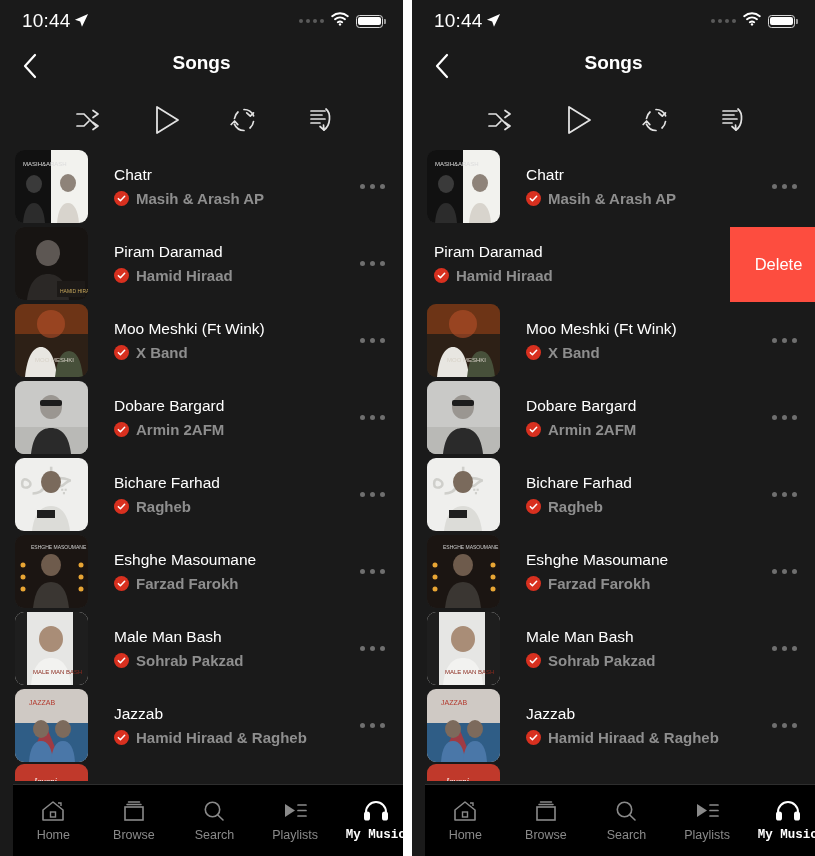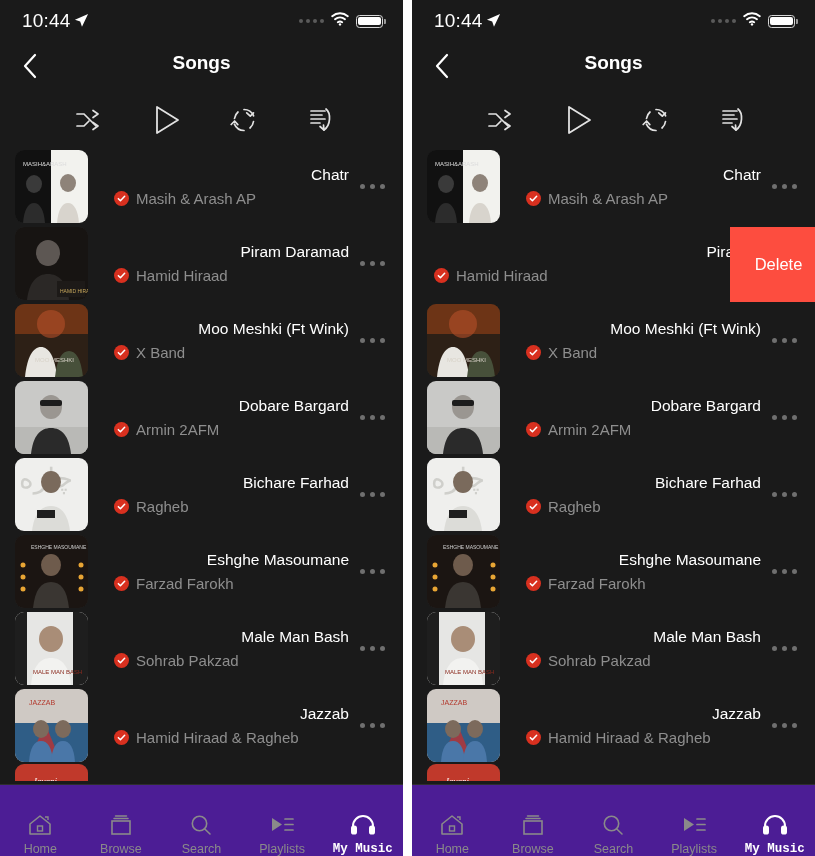--- a/index.html
+++ b/index.html
@@ -23,42 +23,42 @@
   
   .navbar{position:relative;height:48px;}
   .back{position:absolute;left:12px;top:4px;width:36px;height:36px;display:flex;align-items:center;justify-content:center;cursor:pointer;}
   .nav-title{position:absolute;left:0;right:0;top:8px;text-align:center;color:#fff;font-size:19px;font-weight:bold;}
 
   
   .controls{height:56px;display:flex;align-items:center;justify-content:center;gap:37px;padding-left:8px;}
   .ctl{width:40px;height:40px;display:flex;align-items:center;justify-content:center;cursor:pointer;}
 
   
-  .list{position:relative;height:633px;overflow:hidden;text-align:right;}
+  .list{position:relative;height:633px;overflow:hidden;}
   .row{position:relative;height:77px;display:flex;align-items:center;}
   .art{width:73px;height:73px;border-radius:9px;margin-left:15px;flex:0 0 auto;overflow:hidden;position:relative;background:#2a2a2a;}
   .art svg{display:block;width:100%;height:100%;}
   .meta{margin-left:26px;flex:1 1 auto;min-width:0;}
   .title{color:#fff;font-size:15.5px;line-height:20px;white-space:nowrap;overflow:hidden;text-overflow:ellipsis;}
-  .artistline{display:flex;align-items:center;gap:7px;margin-top:4px;}
+  .artistline{display:flex;align-items:center;gap:7px;margin-top:4px;font-weight:bold;}
   .vbadge{width:15px;height:15px;border-radius:50%;background:#d8301f;flex:0 0 auto;display:flex;align-items:center;justify-content:center;}
   .artist{color:#8e8e8e;font-size:15px;line-height:19px;white-space:nowrap;overflow:hidden;text-overflow:ellipsis;}
   .dots{width:46px;margin-right:8px;display:flex;align-items:center;justify-content:center;gap:5px;flex:0 0 auto;cursor:pointer;}
   .dots i{width:5px;height:5px;border-radius:50%;background:#6f6f6f;display:block;}
 
   .row.swiped .meta{margin-left:22px;}
   .row.swiped .title{font-weight:normal;}
   .delete-btn{position:absolute;right:-12px;top:2px;width:97px;height:75px;background:#fd4d3f;color:#fff;display:flex;align-items:center;justify-content:center;font-size:16.5px;cursor:pointer;}
   .row.swiped .delete-btn{right:-12px;}
 
   .partial{height:30px;overflow:hidden;display:flex;align-items:flex-start;}
   .partial .art{height:73px;}
 
   
-  .tabbar{position:absolute;left:0;bottom:0;width:100%;height:71px;background:#4c1d95;border-top:1px solid #2e2e2e;display:flex;align-items:flex-end;}
+  .tabbar{position:absolute;left:13px;bottom:0;width:100%;height:71px;background:#000000;border-top:1px solid #2e2e2e;display:flex;align-items:center;}
   .tab{flex:1 1 0;display:flex;flex-direction:column;align-items:center;justify-content:center;gap:5px;cursor:pointer;}
   .tab .tlabel{font-size:12.5px;color:#8a8a8a;}
   .tab.active .tlabel{color:#fff;font-weight:bold;font-family:Liberation Mono, monospace;}
   .tab svg{display:block;}
 </style>
 </head>
 <body>
 
 <div class="stage">
 

